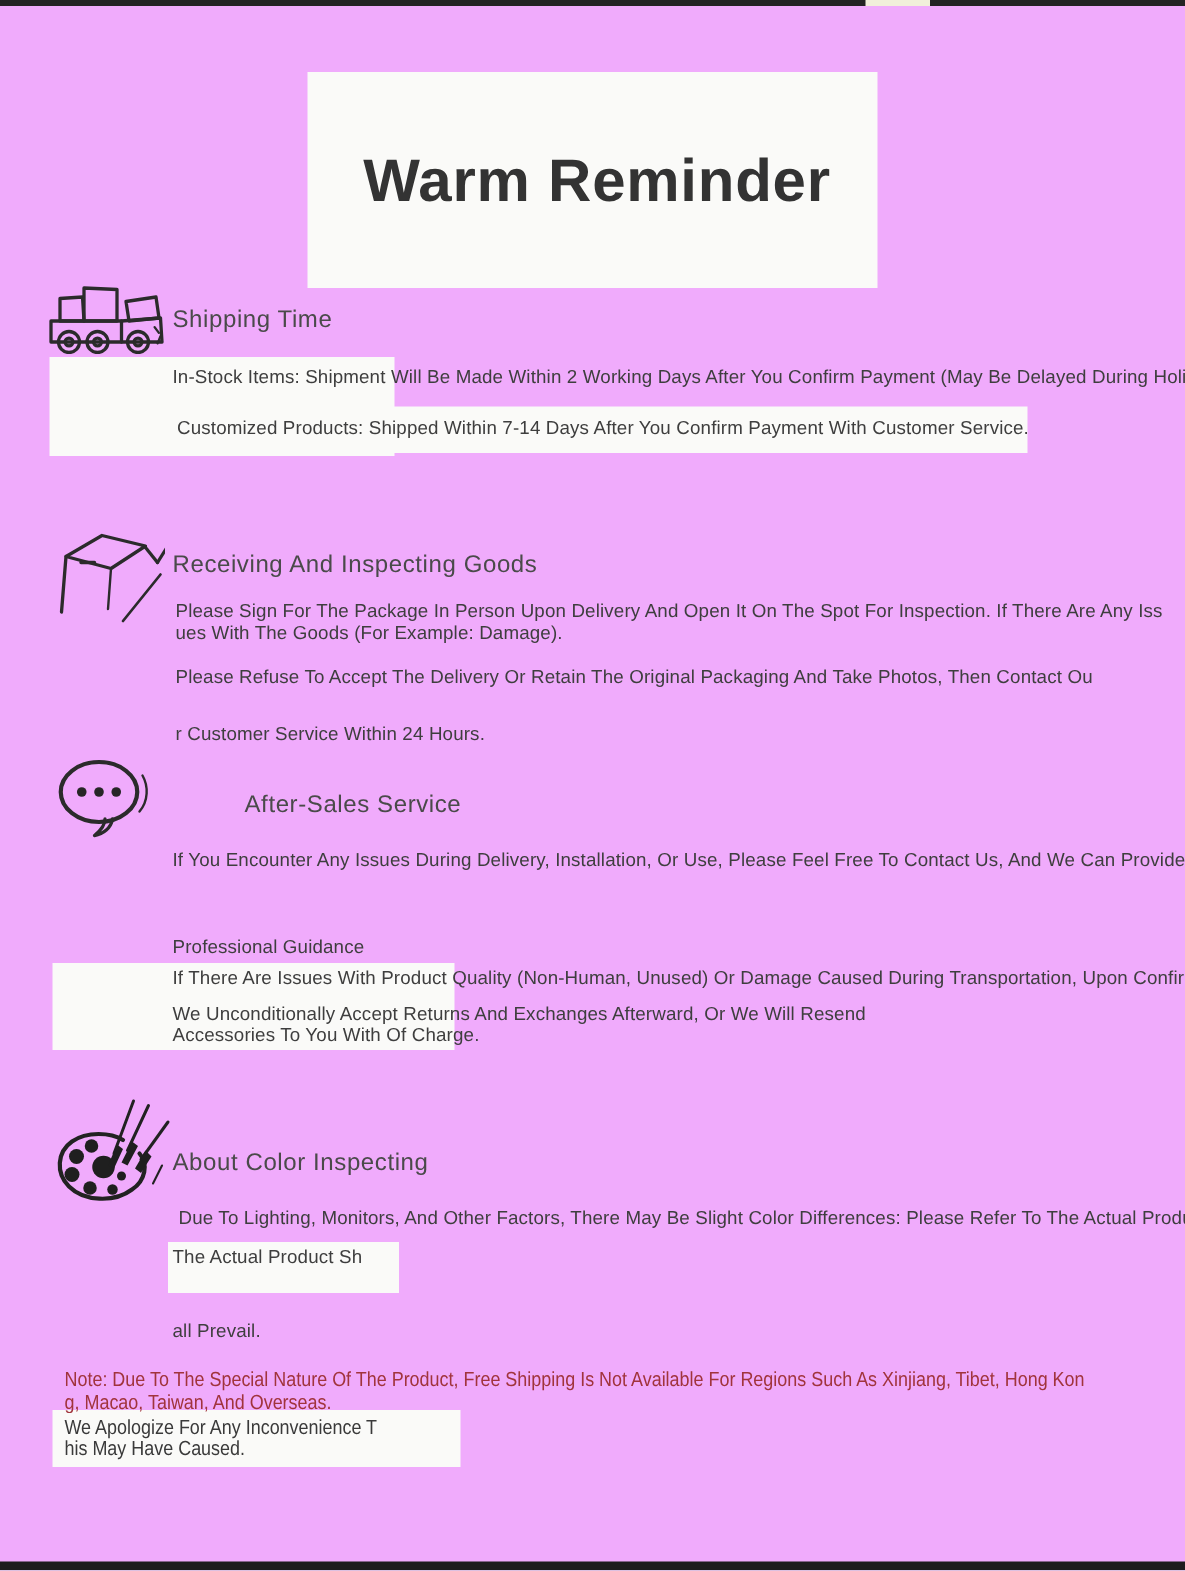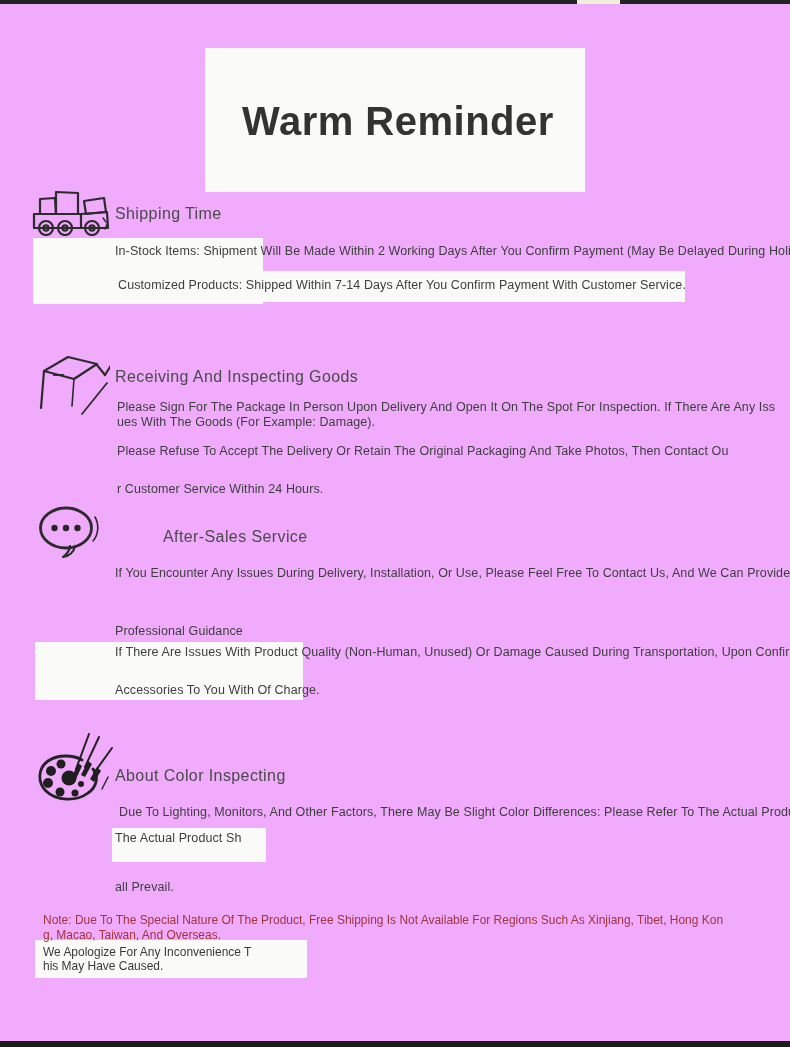--- a/index.html
+++ b/index.html
@@ -100,20 +100,21 @@
         <circle cx="16.5" cy="23" r="3.2"></circle>
         <circle cx="28" cy="23" r="3.2"></circle>
         <circle cx="39.5" cy="23" r="3.2"></circle>
       </g>
     </svg>
   </span>
   <div class="heading" style="left:115px;top:527px;margin-left:48px;">After-Sales Service</div>
   <div class="line" style="left:115px;top:566px;">If You Encounter Any Issues During Delivery, Installation, Or Use, Please Feel Free To Contact Us, And We Can Provide Assistance And</div>
   <div class="line" style="left:115px;top:598px;margin-top:26px;">Professional Guidance</div>
   <div class="line" style="left:115px;top:645px;">If There Are Issues With Product Quality (Non-Human, Unused) Or Damage Caused During Transportation, Upon Confirmation,</div>
+  <div class="line" style="left:115px;top:669px;">We Unconditionally Accept Returns And Exchanges Afterward, Or We Will Resend</div>
   <div class="line" style="left:115px;top:683px;">Accessories To You With Of Charge.</div>
 
   <span class="icon" style="left:36px;top:727px;">
     <svg viewBox="0 0 80 76" width="80" height="76">
       <g fill="none" stroke="#222222" stroke-linecap="round" stroke-linejoin="round">
         <path d="M57,42 C63,49 61,60 52,66 C40,75 20,74 10,64 C1,55 2,41 12,34 C22,27 38,28 46,33" stroke-width="2.8"></path>
         <path d="M40,42 L53,7" stroke-width="2"></path>
         <path d="M49,40 L63,10" stroke-width="2"></path>
         <path d="M58,46 L76,21" stroke-width="2"></path>
         <path d="M72,50 L66,62" stroke-width="1.4"></path>

